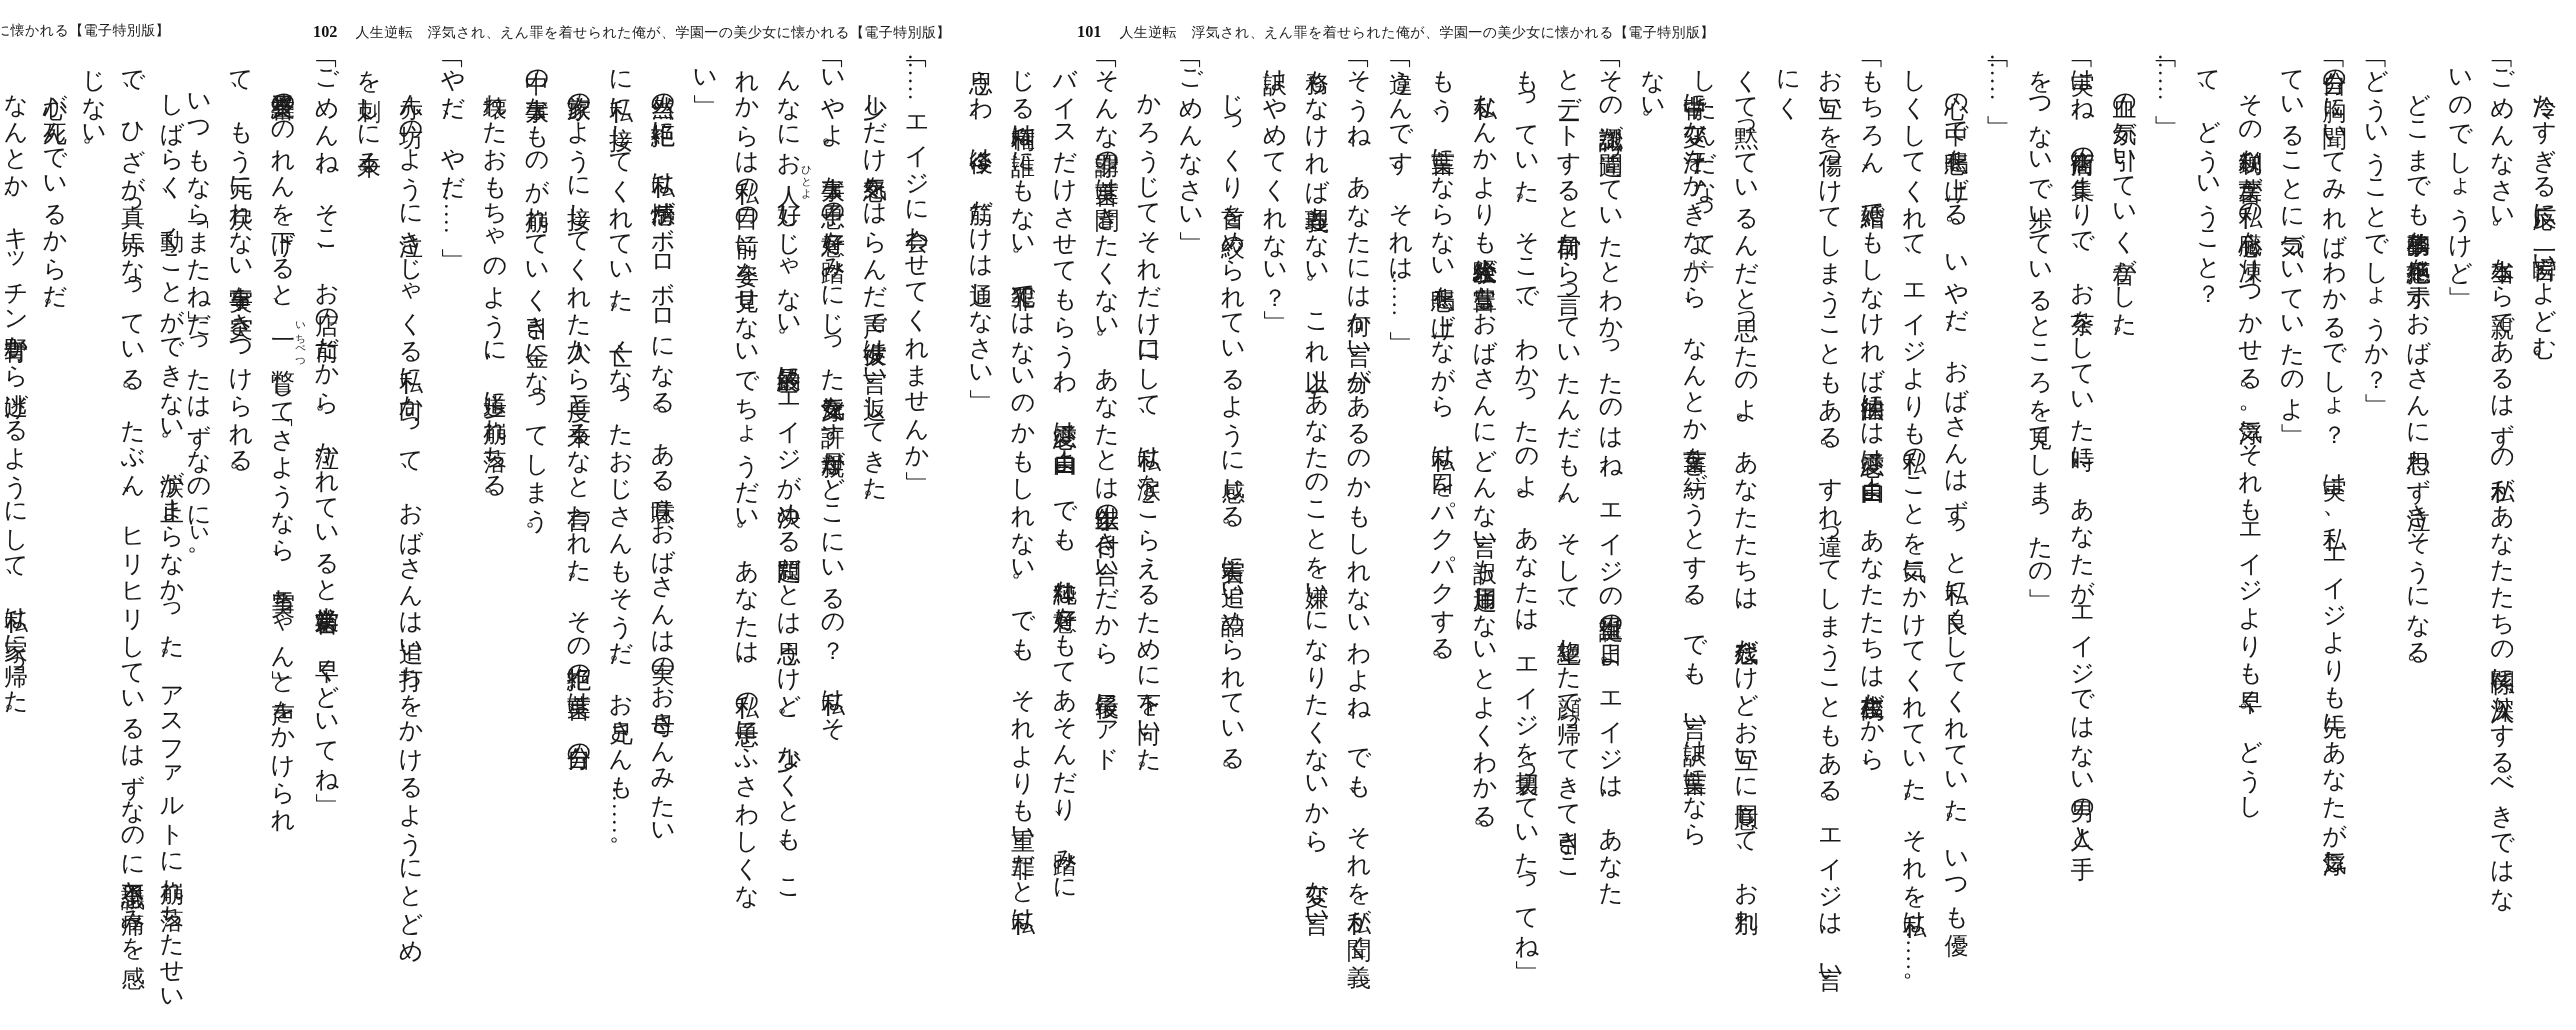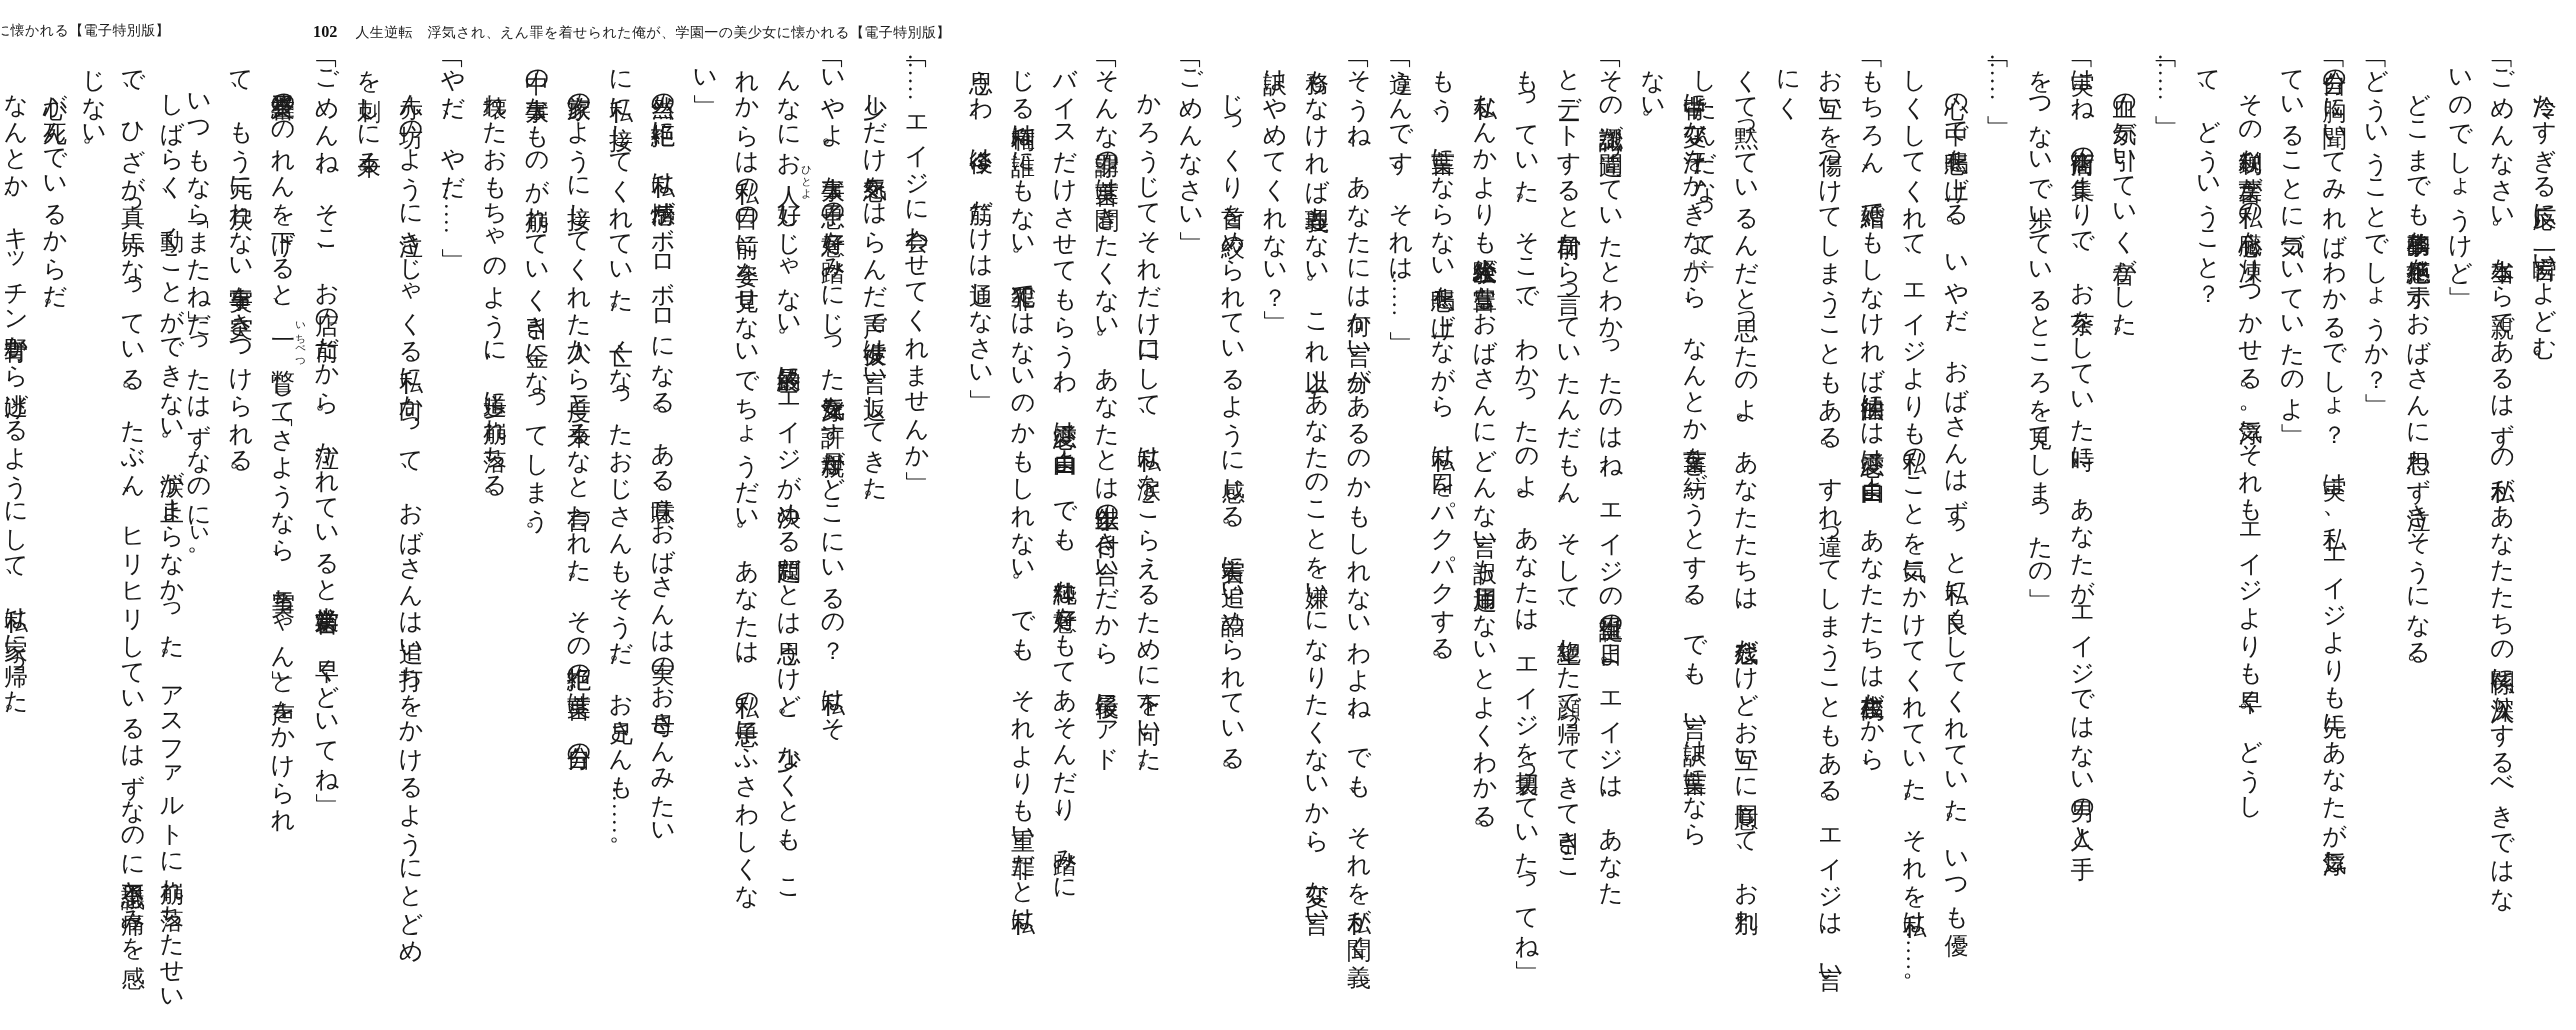--- a/index.html
+++ b/index.html
@@ -110,20 +110,23 @@
         <p class="col">　赤ん坊のように泣きじゃくる私に向かって、おばさんは追い打ちをかけるようにとどめ</p>
         <p class="col">を刺しに来る。</p>
         <p class="col">「ごめんね。そこ、お店の前だから。泣かれていると営業妨害よ。早くどいてね」</p>
         <p class="col">　昼営業終了ののれんを下げると、<ruby>一瞥<rt>いちべつ</rt></ruby>して「さようなら、美雪ちゃん」と声をかけられ</p>
         <p class="col">て、もう元に戻れない事実を突きつけられる。</p>
         <p class="col">　いつもなら「またね」だったはずなのにぃ。</p>
       </div>
   </section>
 
   <section class="page" id="page-101">
+    <header class="page-header">
+      <span class="page-number">101</span><span class="running-title">人生逆転　浮気され、えん罪を着せられた俺が、学園一の美少女に懐かれる【電子特別版】</span>
+    </header>
     <div class="page-body">
         <p class="col">　背中に変な汗をかきながら、なんとか言葉を紡ごうとする。でも、言い訳は言葉になら</p>
         <p class="col">ない。</p>
         <p class="col">「その認識が間違っていたとわかったのはね、エイジの誕生日の日よ。エイジは、あなた</p>
         <p class="col">とデートすると前日から言っていたんだもん。そして、絶望した顔で帰ってきて引きこ</p>
         <p class="col">もっていた。そこで、わかったのよ。あなたは、エイジを裏切っていたってね」</p>
         <p class="col">　私なんかよりも人生経験が豊富なおばさんにどんな言い訳も通用しないとよくわかる。</p>
         <p class="col">もう、言葉にならない悲鳴を上げながら、私は口をパクパクする。</p>
         <p class="col">「違うんです、それは……」</p>
         <p class="col">「そうね。あなたには何か言い分があるのかもしれないわよね。でも、それを私が聞く義</p>

